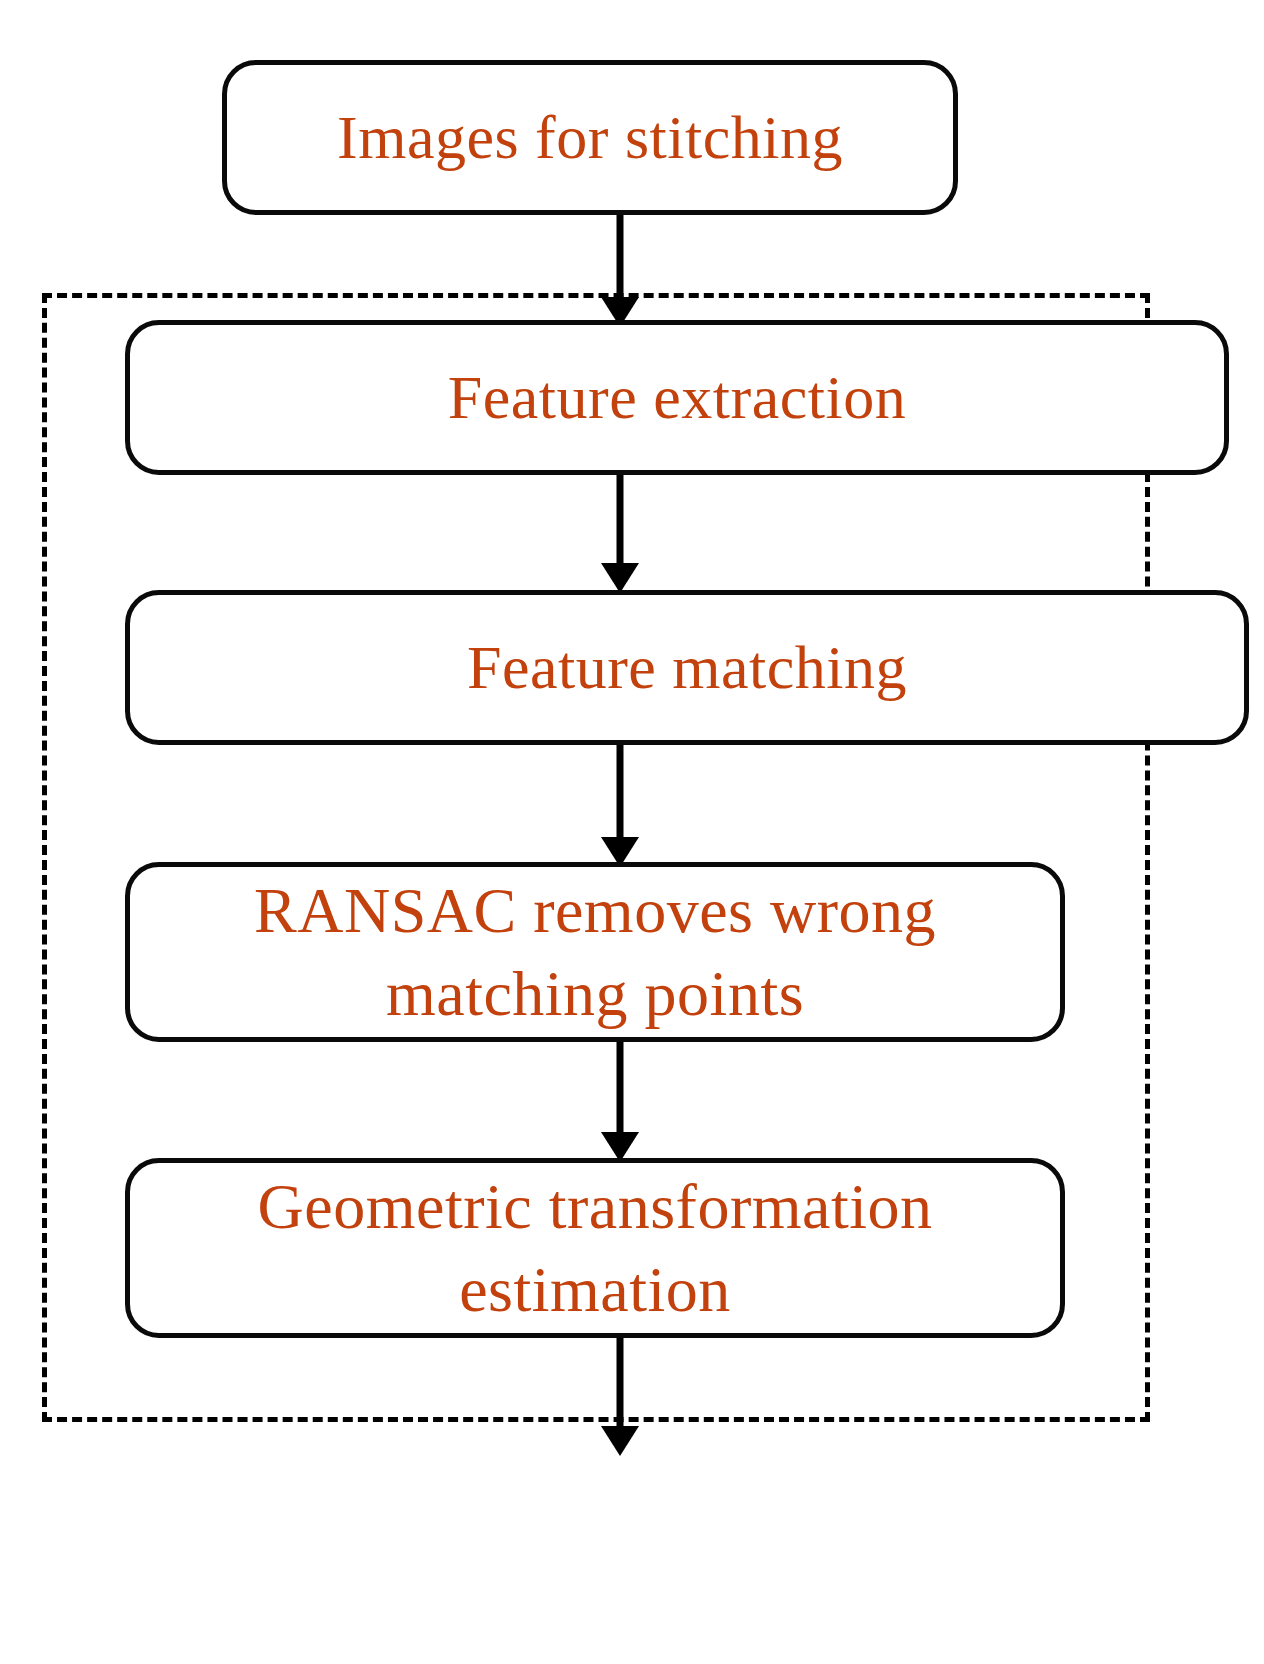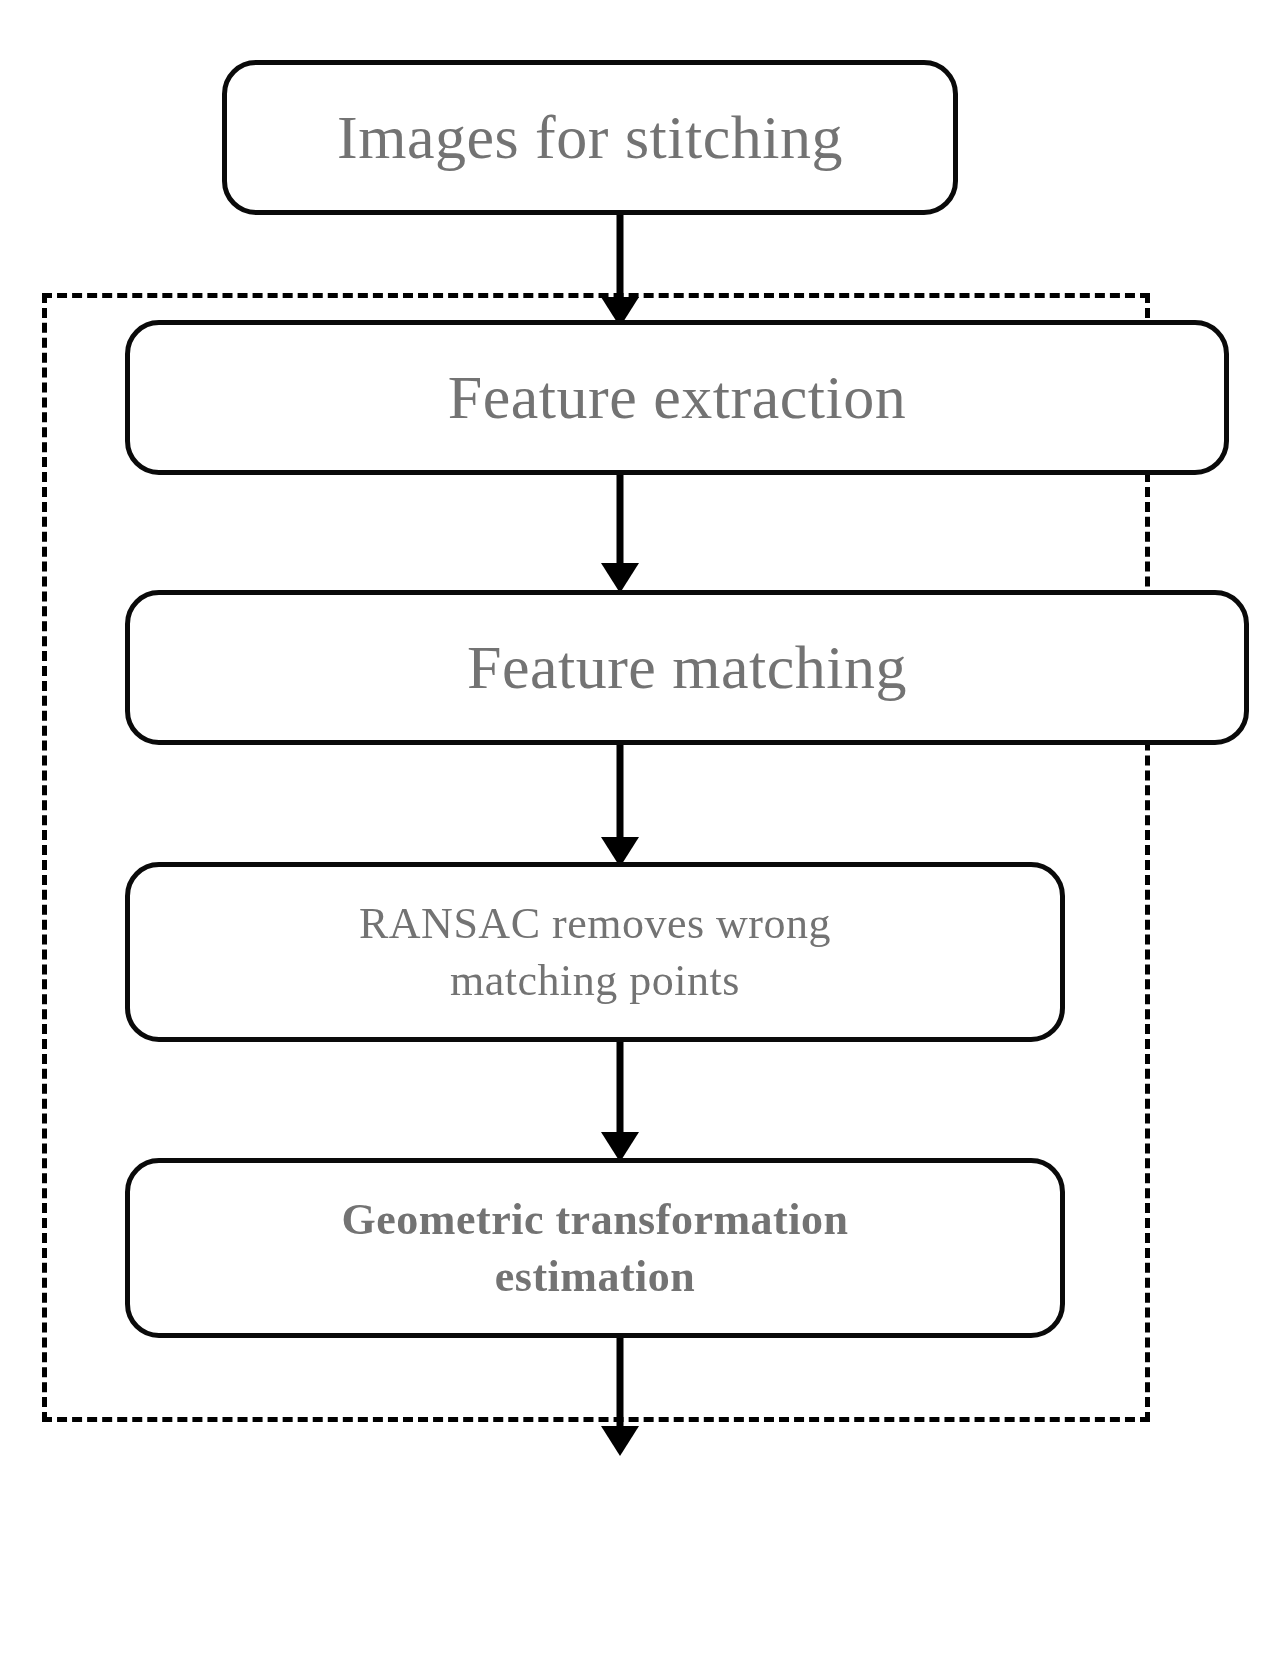--- a/index.html
+++ b/index.html
@@ -35,31 +35,31 @@
     background: #ffffff;
     display: flex;
     align-items: center;
     justify-content: center;
     text-align: center;
     z-index: 3;
   }
   .node .node-label {
     display: block;
     width: 100%;
-    color: #737373;
+    color: #c2410c;
     font-family: "Liberation Serif", "DejaVu Serif", serif;
     font-size: 62px;
     line-height: 1.22;
     letter-spacing: 0.5px;
     white-space: pre-line;
     padding: 0 4px;
     box-sizing: border-box;
   }
   .node.two-line .node-label {
-    font-size: 44px;
+    font-size: 64px;
     line-height: 1.30;
   }
 
   
   .arrow {
     position: absolute;
     z-index: 2;
   }
   .arrow .shaft {
     position: absolute;
@@ -118,21 +118,21 @@
   <div class="node two-line" style="left:125px; top:862px; width:940px; height:180px;">
     <span class="node-label">RANSAC removes wrong
 matching points</span>
   </div>
 
   <div class="arrow" style="left:600px; top:1042px; width:40px; height:120px;">
     <div class="shaft" style="height:92px;"></div>
     <div class="head"></div>
   </div>
 
-  <div class="node two-line" style="left:125px; top:1158px; width:940px; height:180px;font-weight:bold;">
+  <div class="node two-line" style="left:125px; top:1158px; width:940px; height:180px;">
     <span class="node-label">Geometric transformation
 estimation</span>
   </div>
 
   <div class="arrow" style="left:600px; top:1338px; width:40px; height:118px;">
     <div class="shaft" style="height:90px;"></div>
     <div class="head"></div>
   </div>
 
 

